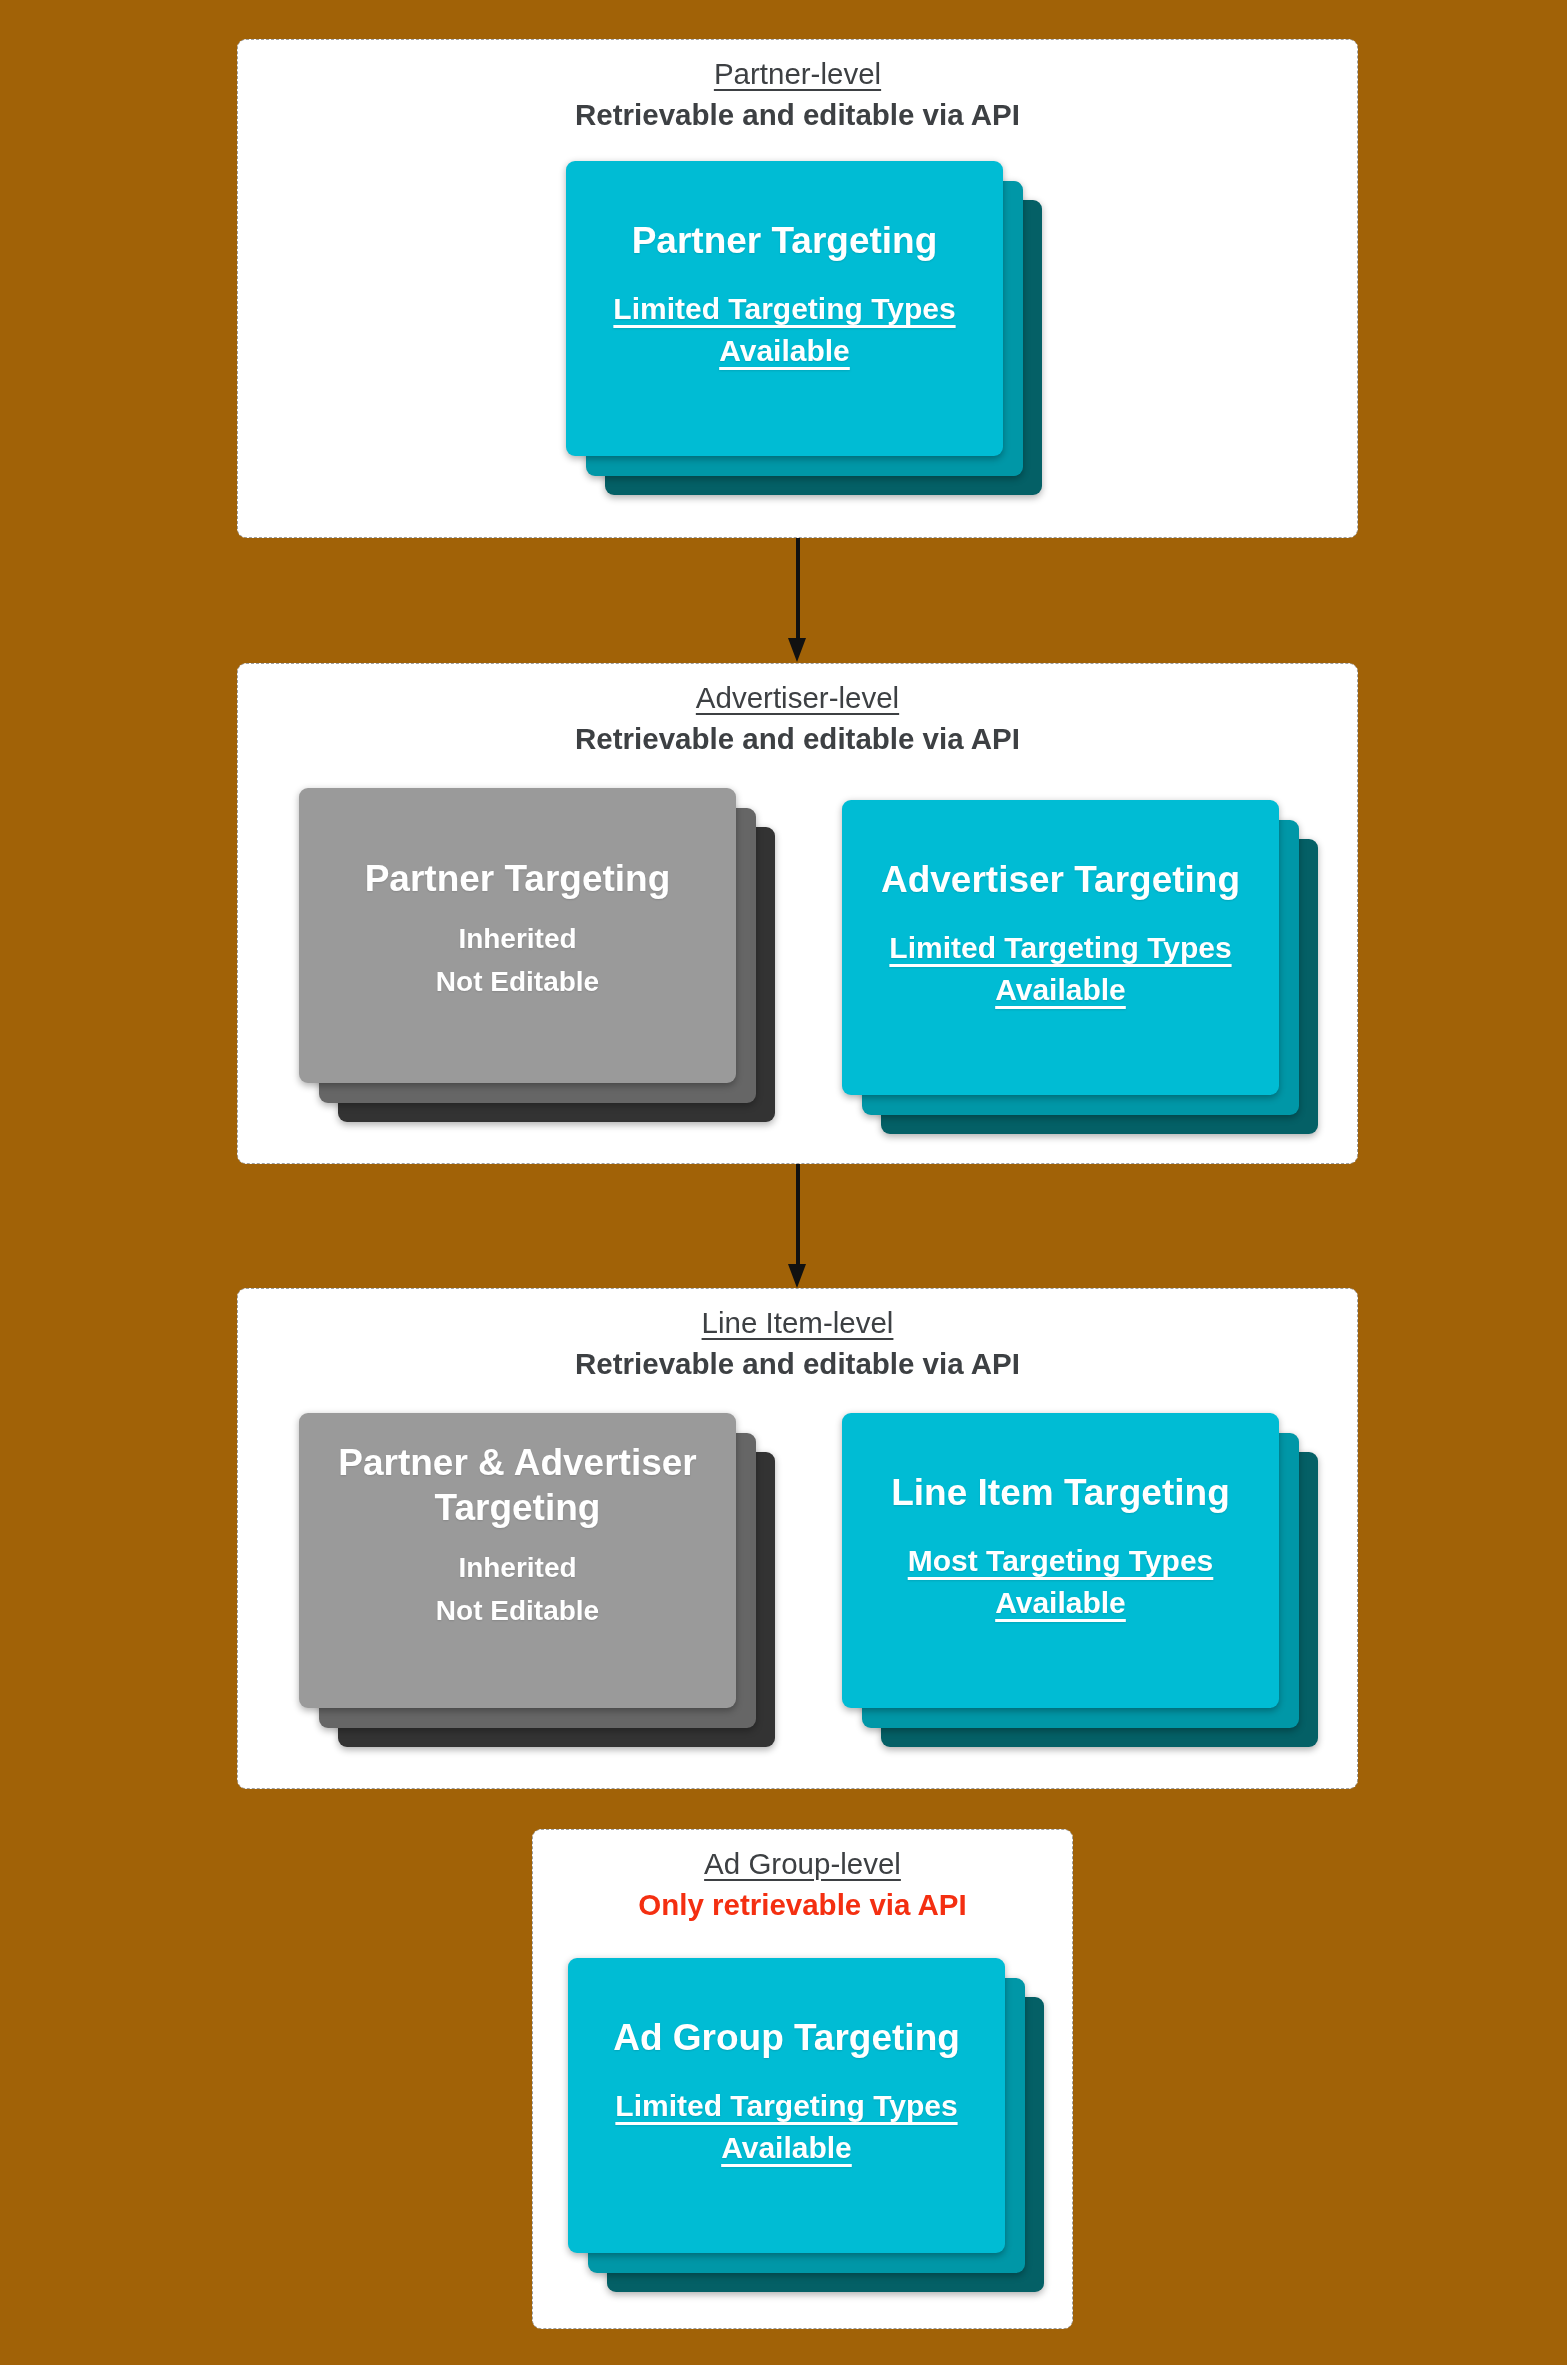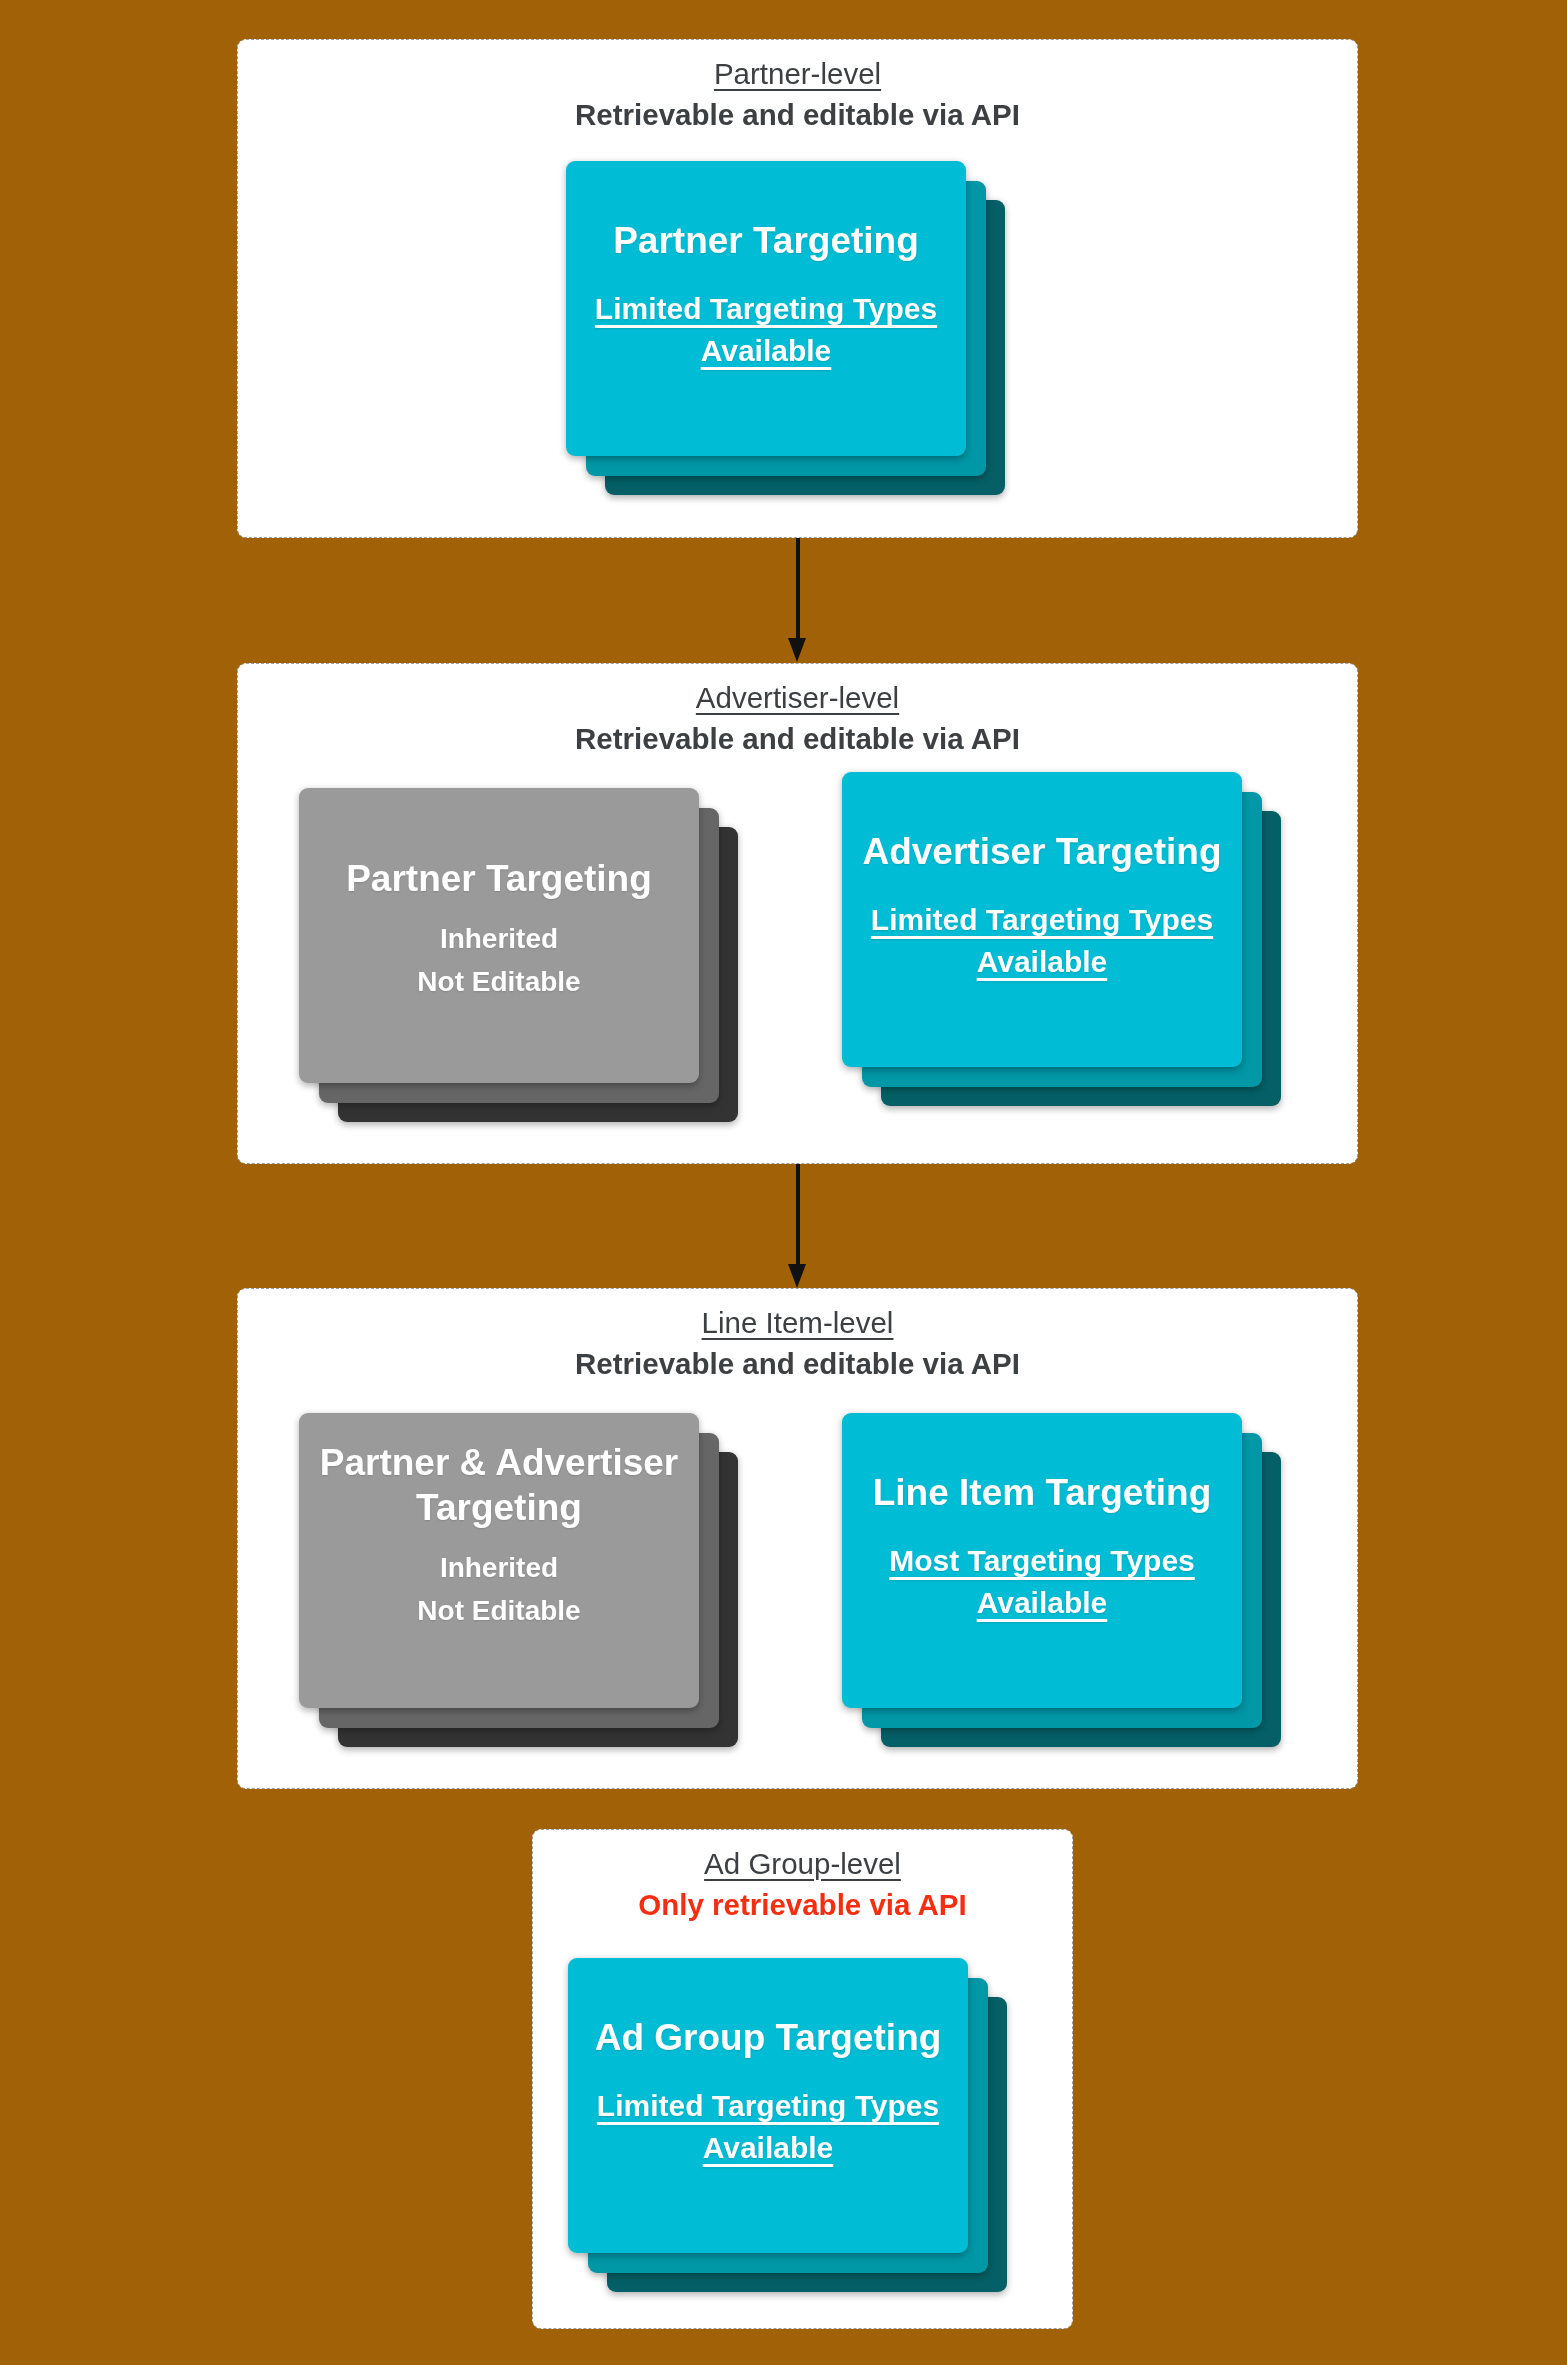--- a/index.html
+++ b/index.html
@@ -10,21 +10,21 @@
   .level-box{position:absolute;box-sizing:border-box;border:1.8px dashed #9e9e9e;border-radius:9px;background:#ffffff;}
 
   
   .hdr{position:absolute;left:0;right:0;top:12.5px;text-align:center;color:#3d4043;}
   .hdr-title{font-size:29.5px;line-height:41px;font-weight:400;text-decoration:underline;text-decoration-thickness:1.8px;text-underline-offset:4.5px;}
   .hdr-sub{font-size:29.5px;line-height:41px;font-weight:700;}
   .hdr-sub.red{color:#f42f11;}
 
   
   .stack{position:absolute;width:437px;height:295px;}
-  .layer,.card{position:absolute;width:400px;height:295px;border-radius:9px;box-shadow:0 2.7px 7.1px rgba(0,0,0,0.30);}
+  .layer,.card{position:absolute;width:437px;height:295px;border-radius:9px;box-shadow:0 2.7px 7.1px rgba(0,0,0,0.30);}
   .layer.l3{left:39px;top:39px;}
   .layer.l2{left:19.6px;top:19.6px;}
   .card{left:0;top:0;display:flex;flex-direction:column;align-items:center;text-align:center;color:#ffffff;}
   .stack.cyan .card{background:#00bcd4;}
   .stack.cyan .l2{background:#0097a7;}
   .stack.cyan .l3{background:#046066;}
   .stack.gray .card{background:#9a9a9a;}
   .stack.gray .l2{background:#666666;}
   .stack.gray .l3{background:#333333;}
 
@@ -77,21 +77,21 @@
       <div class="layer l3"></div>
       <div class="layer l2"></div>
       <div class="card">
         <div class="card-title">Partner Targeting</div>
         <div class="card-body">
           <span>Inherited</span><br>
           <span>Not Editable</span>
         </div>
       </div>
     </div>
-    <div class="stack cyan" style="left:604px;top:108px;padding-left:9px;">
+    <div class="stack cyan" style="left:604px;top:136px;padding-left:9px;">
       <div class="layer l3"></div>
       <div class="layer l2"></div>
       <div class="card">
         <div class="card-title">Advertiser Targeting</div>
         <div class="card-body u">
           <span>Limited Targeting Types</span><br>
           <span>Available</span>
         </div>
       </div>
     </div>

